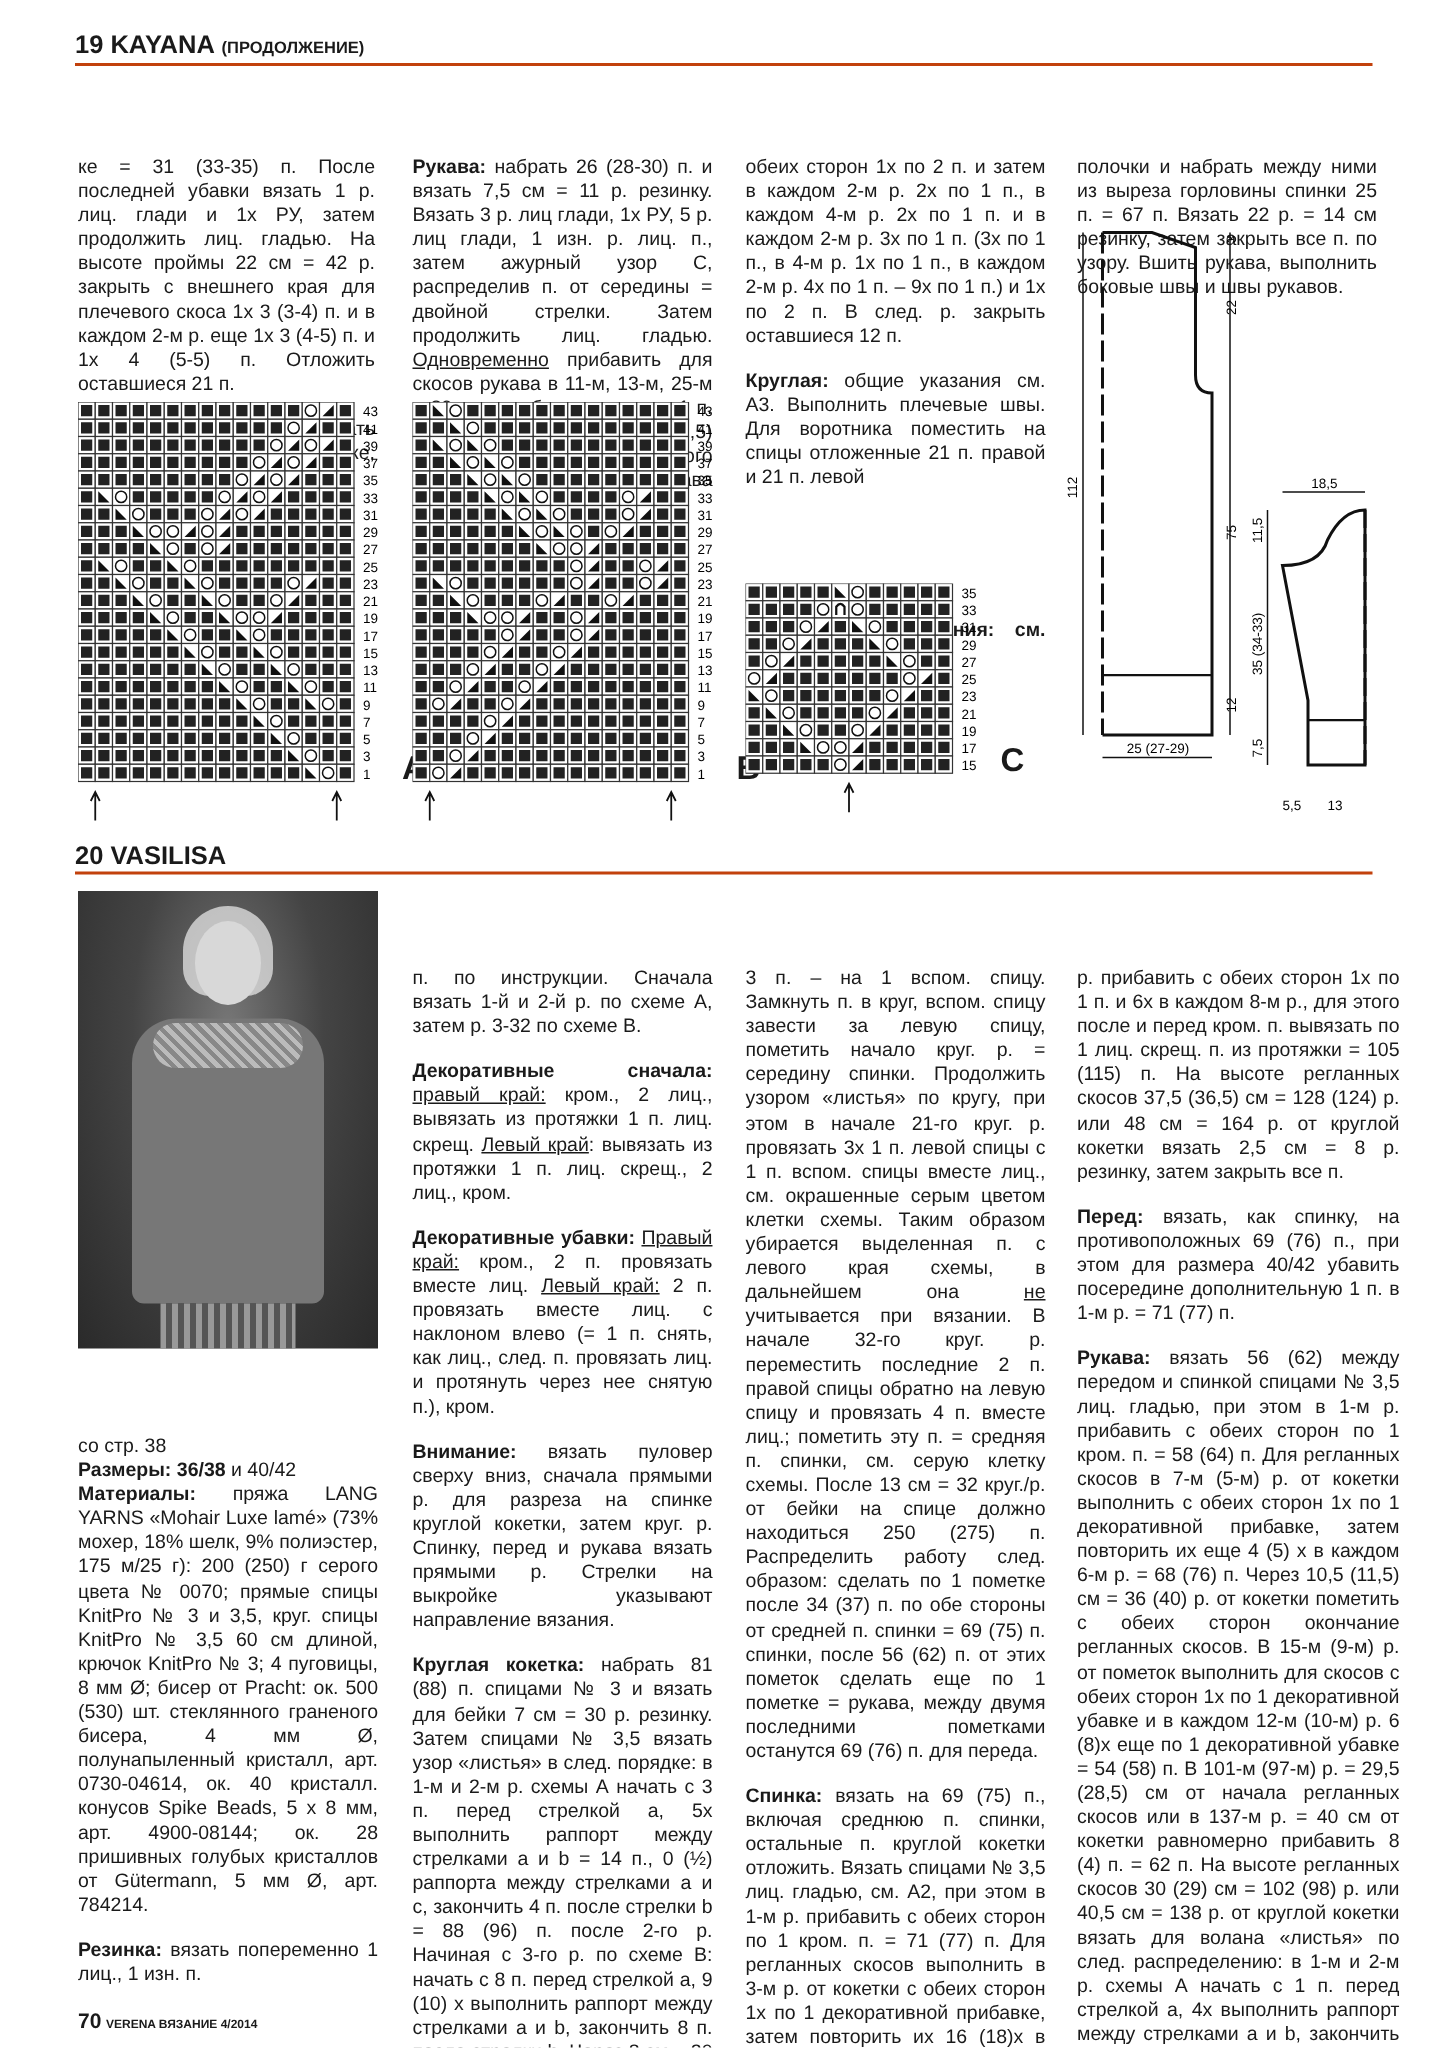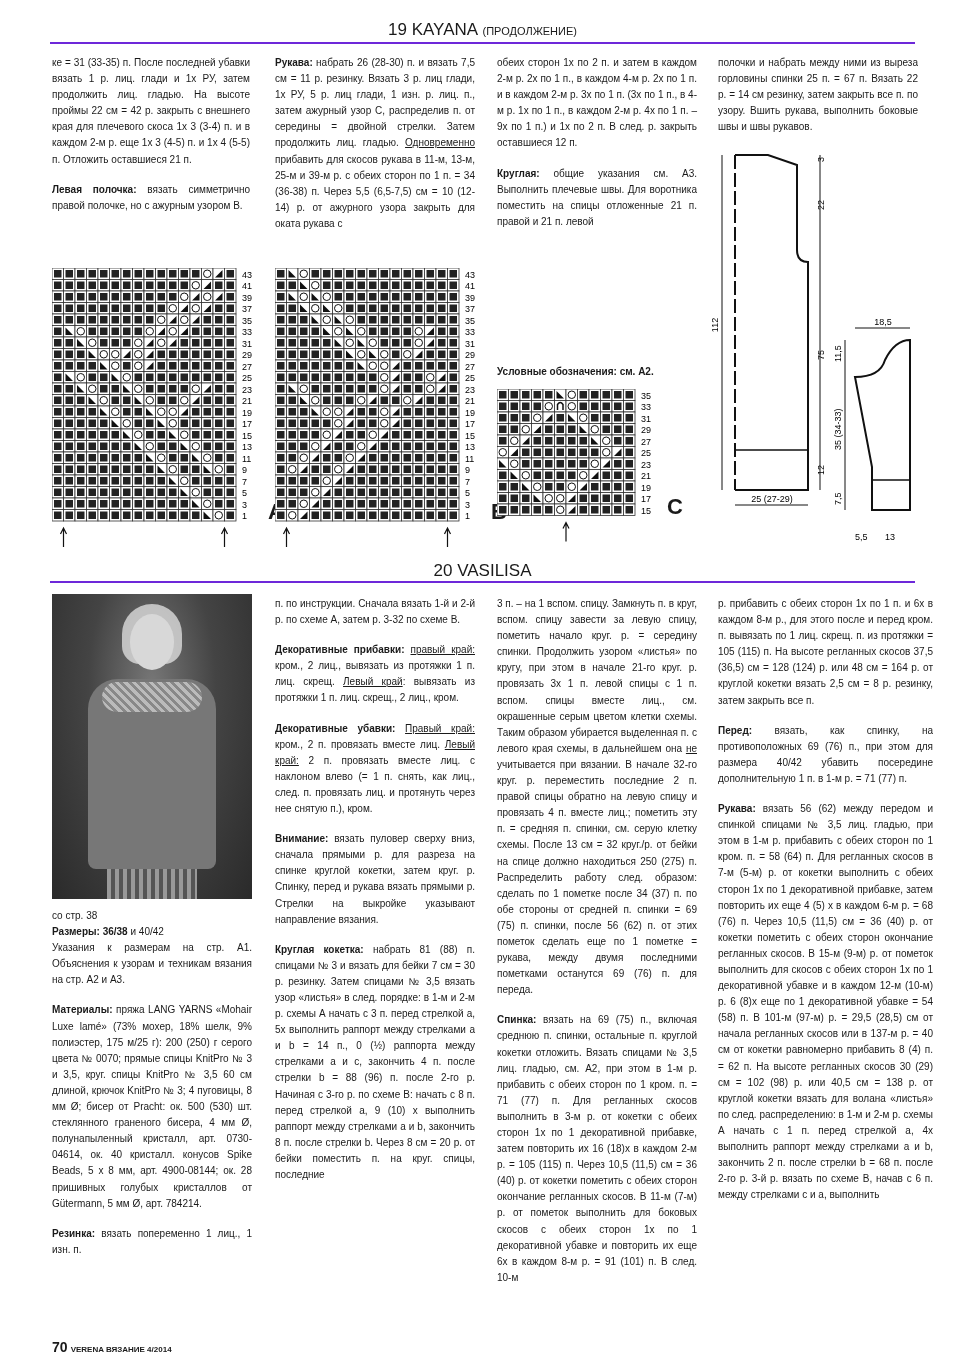--- a/index.html
+++ b/index.html
@@ -1,22 +1,22 @@
 <!DOCTYPE html>
 <html><head>
 <meta charset="utf-8">
 <style>
   html, body { margin:0; padding:0; background:#fff; }
   body { width:960px; height:1365px; position:relative; overflow:hidden;
          font-family:"Liberation Sans", sans-serif; color:#1a1a1a; }
-  .hdr { position:absolute; left:50px; right:45px; border-bottom:2px solid #6d28d9;
-         font-family:"Liberation Sans", sans-serif; font-weight:normal;text-align:center; }
+  .hdr { position:absolute; left:50px; right:45px; border-bottom:2px solid #c2410c;
+         font-family:"Liberation Sans", sans-serif; font-weight:bold; }
   .hdr .num { font-size:17px; }
   .hdr .sub { font-size:11px; }
-  .col { position:absolute; font-size:10px; line-height:16.1px; text-align:justify; }
+  .col { position:absolute; font-size:13px; line-height:16.1px; text-align:justify;margin-top:48px; }
   .col p { margin:0 0 14px 0; }
   .col b { font-weight:bold; }
   .col u { text-decoration:underline; }
   .photo { position:absolute; left:52px; top:594px; width:200px; height:305px;
            background:radial-gradient(ellipse at 50% 30%, #777 0%, #444 45%, #2a2a2a 100%);
            overflow:hidden; }
   .photo .head { position:absolute; left:78px; top:20px; width:44px; height:56px; border-radius:50%;
            background:#d8d8d8; }
   .photo .hair { position:absolute; left:70px; top:10px; width:60px; height:60px; border-radius:50% 50% 30% 30%;
            background:#eee; opacity:.7; }
@@ -3524,28 +3524,27 @@
   <div class="body"></div>
   <div class="yoke"></div>
   <div class="hair"></div>
   <div class="head"></div>
   <div class="legs"></div>
 </div>
 
 <div class="col" style="left:52px;top:908px;width:200px;">
   <div>со стр. 38</div>
   <div><b>Размеры: 36/38</b><span> и 40/42</span></div>
-  <p>Указания к размерам на стр. А1. Объяснения к узорам и техникам вязания на стр. А2 и А3.</p>
   <p><b>Материалы:</b><span> пряжа LANG YARNS «Mohair Luxe lamé» (73% мохер, 18% шелк, 9% полиэстер, 175 м/25 г): 200 (250) г серого цвета № 0070; прямые спицы KnitPro № 3 и 3,5, круг. спицы KnitPro № 3,5 60 см длиной, крючок KnitPro № 3; 4 пуговицы, 8 мм Ø; бисер от Pracht: ок. 500 (530) шт. стеклянного граненого бисера, 4 мм Ø, полунапыленный кристалл, арт. 0730-04614, ок. 40 кристалл. конусов Spike Beads, 5 х 8 мм, арт. 4900-08144; ок. 28 пришивных голубых кристаллов от Gütermann, 5 мм Ø, арт. 784214.</span></p>
   <p><b>Резинка:</b><span> вязать попеременно 1 лиц., 1 изн. п.</span></p>
 </div>
 
 <div class="col" style="left:275px;top:596px;width:200px;">
   <p>п. по инструкции. Сначала вязать 1-й и 2-й р. по схеме А, затем р. 3-32 по схеме В.</p>
-  <p><b>Декоративные прибавки:</b> <u>правый край:</u><span> кром., 2 лиц., вывязать из протяжки 1 п. лиц. скрещ. </span><u>Левый край</u><span>: вывязать из протяжки 1 п. лиц. скрещ., 2 лиц., кром.</span></p>
+  <p><b>Декоративные сначала:</b> <u>правый край:</u><span> кром., 2 лиц., вывязать из протяжки 1 п. лиц. скрещ. </span><u>Левый край</u><span>: вывязать из протяжки 1 п. лиц. скрещ., 2 лиц., кром.</span></p>
   <p><b>Декоративные убавки:</b> <u>Правый край:</u><span> кром., 2 п. провязать вместе лиц. </span><u>Левый край:</u><span> 2 п. провязать вместе лиц. с наклоном влево (= 1 п. снять, как лиц., след. п. провязать лиц. и протянуть через нее снятую п.), кром.</span></p>
   <p><b>Внимание:</b><span> вязать пуловер сверху вниз, сначала прямыми р. для разреза на спинке круглой кокетки, затем круг. р. Спинку, перед и рукава вязать прямыми р. Стрелки на выкройке указывают направление вязания.</span></p>
   <p><b>Круглая кокетка:</b><span> набрать 81 (88) п. спицами № 3 и вязать для бейки 7 см = 30 р. резинку. Затем спицами № 3,5 вязать узор «листья» в след. порядке: в 1-м и 2-м р. схемы А начать с 3 п. перед стрелкой а, 5х выполнить раппорт между стрелками а и b = 14 п., 0 (½) раппорта между стрелками а и с, закончить 4 п. после стрелки b = 88 (96) п. после 2-го р. Начиная с 3-го р. по схеме В: начать с 8 п. перед стрелкой а, 9 (10) х выполнить раппорт между стрелками а и b, закончить 8 п. после стрелки b. Через 8 см = 20 р. от бейки поместить п. на круг. спицы, последние</span></p>
 </div>
 
 <div class="col" style="left:497px;top:596px;width:200px;">
   <p><span>3 п. – на 1 вспом. спицу. Замкнуть п. в круг, вспом. спицу завести за левую спицу, пометить начало круг. р. = середину спинки. Продолжить узором «листья» по кругу, при этом в начале 21-го круг. р. провязать 3х 1 п. левой спицы с 1 п. вспом. спицы вместе лиц., см. окрашенные серым цветом клетки схемы. Таким образом убирается выделенная п. с левого края схемы, в дальнейшем она </span><u>не</u><span> учитывается при вязании. В начале 32-го круг. р. переместить последние 2 п. правой спицы обратно на левую спицу и провязать 4 п. вместе лиц.; пометить эту п. = средняя п. спинки, см. серую клетку схемы. После 13 см = 32 круг./р. от бейки на спице должно находиться 250 (275) п. Распределить работу след. образом: сделать по 1 пометке после 34 (37) п. по обе стороны от средней п. спинки = 69 (75) п. спинки, после 56 (62) п. от этих пометок сделать еще по 1 пометке = рукава, между двумя последними пометками останутся 69 (76) п. для переда.</span></p>
   <p><b>Спинка:</b><span> вязать на 69 (75) п., включая среднюю п. спинки, остальные п. круглой кокетки отложить. Вязать спицами № 3,5 лиц. гладью, см. А2, при этом в 1-м р. прибавить с обеих сторон по 1 кром. п. = 71 (77) п. Для регланных скосов выполнить в 3-м р. от кокетки с обеих сторон 1х по 1 декоративной прибавке, затем повторить их 16 (18)х в каждом 2-м р. = 105 (115) п. Через 10,5 (11,5) см = 36 (40) р. от кокетки пометить с обеих сторон окончание регланных скосов. В 11-м (7-м) р. от пометок выполнить для боковых скосов с обеих сторон 1х по 1 декоративной убавке и повторить их еще 6х в каждом 8-м р. = 91 (101) п. В след. 10-м</span></p>
 </div>
 

